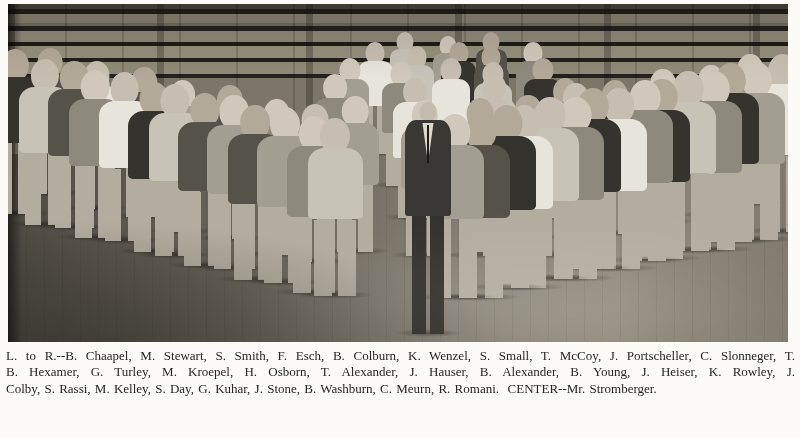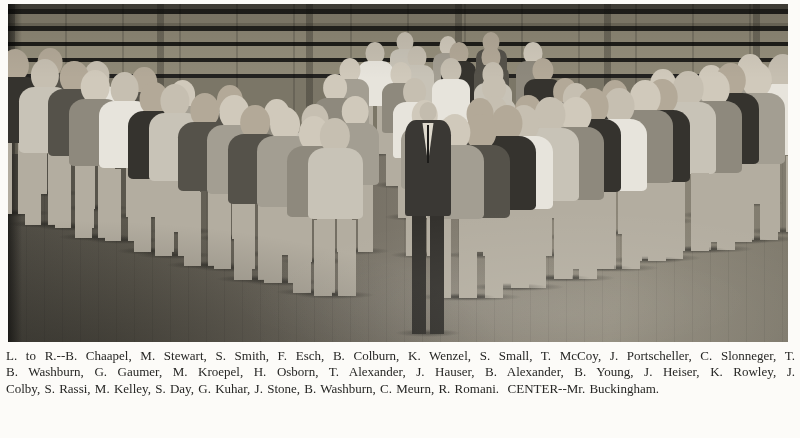--- a/index.html
+++ b/index.html
@@ -488,15 +488,15 @@
   <div class="fig" id="stromberger">
     <div class="fshadow"></div>
     <div class="head"></div>
     <div class="torso"></div>
     <div class="legs"></div>
   </div>
 </div>
 
 <div class="caption">
   <div class="cap-line just">L. to R.--B. Chaapel, M. Stewart, S. Smith, F. Esch, B. Colburn, K. Wenzel, S. Small, T. McCoy, J. Portscheller, C. Slonneger, T.</div>
-  <div class="cap-line just">B. Washburn, G. Gaumer, M. Kroepel, H. Osborn, T. Alexander, J. Hauser, B. Alexander, B. Young, J. Heiser, K. Rowley, J.</div>
-  <div class="cap-line last">Colby, S. Rassi, M. Kelley, S. Day, G. Kuhar, J. Stone, B. Washburn, C. Meurn, R. Romani.  CENTER--Mr. Buckingham.</div>
+  <div class="cap-line just">B. Hexamer, G. Turley, M. Kroepel, H. Osborn, T. Alexander, J. Hauser, B. Alexander, B. Young, J. Heiser, K. Rowley, J.</div>
+  <div class="cap-line last">Colby, S. Rassi, M. Kelley, S. Day, G. Kuhar, J. Stone, B. Washburn, C. Meurn, R. Romani.  CENTER--Mr. Stromberger.</div>
 </div>
 
 </body></html>

